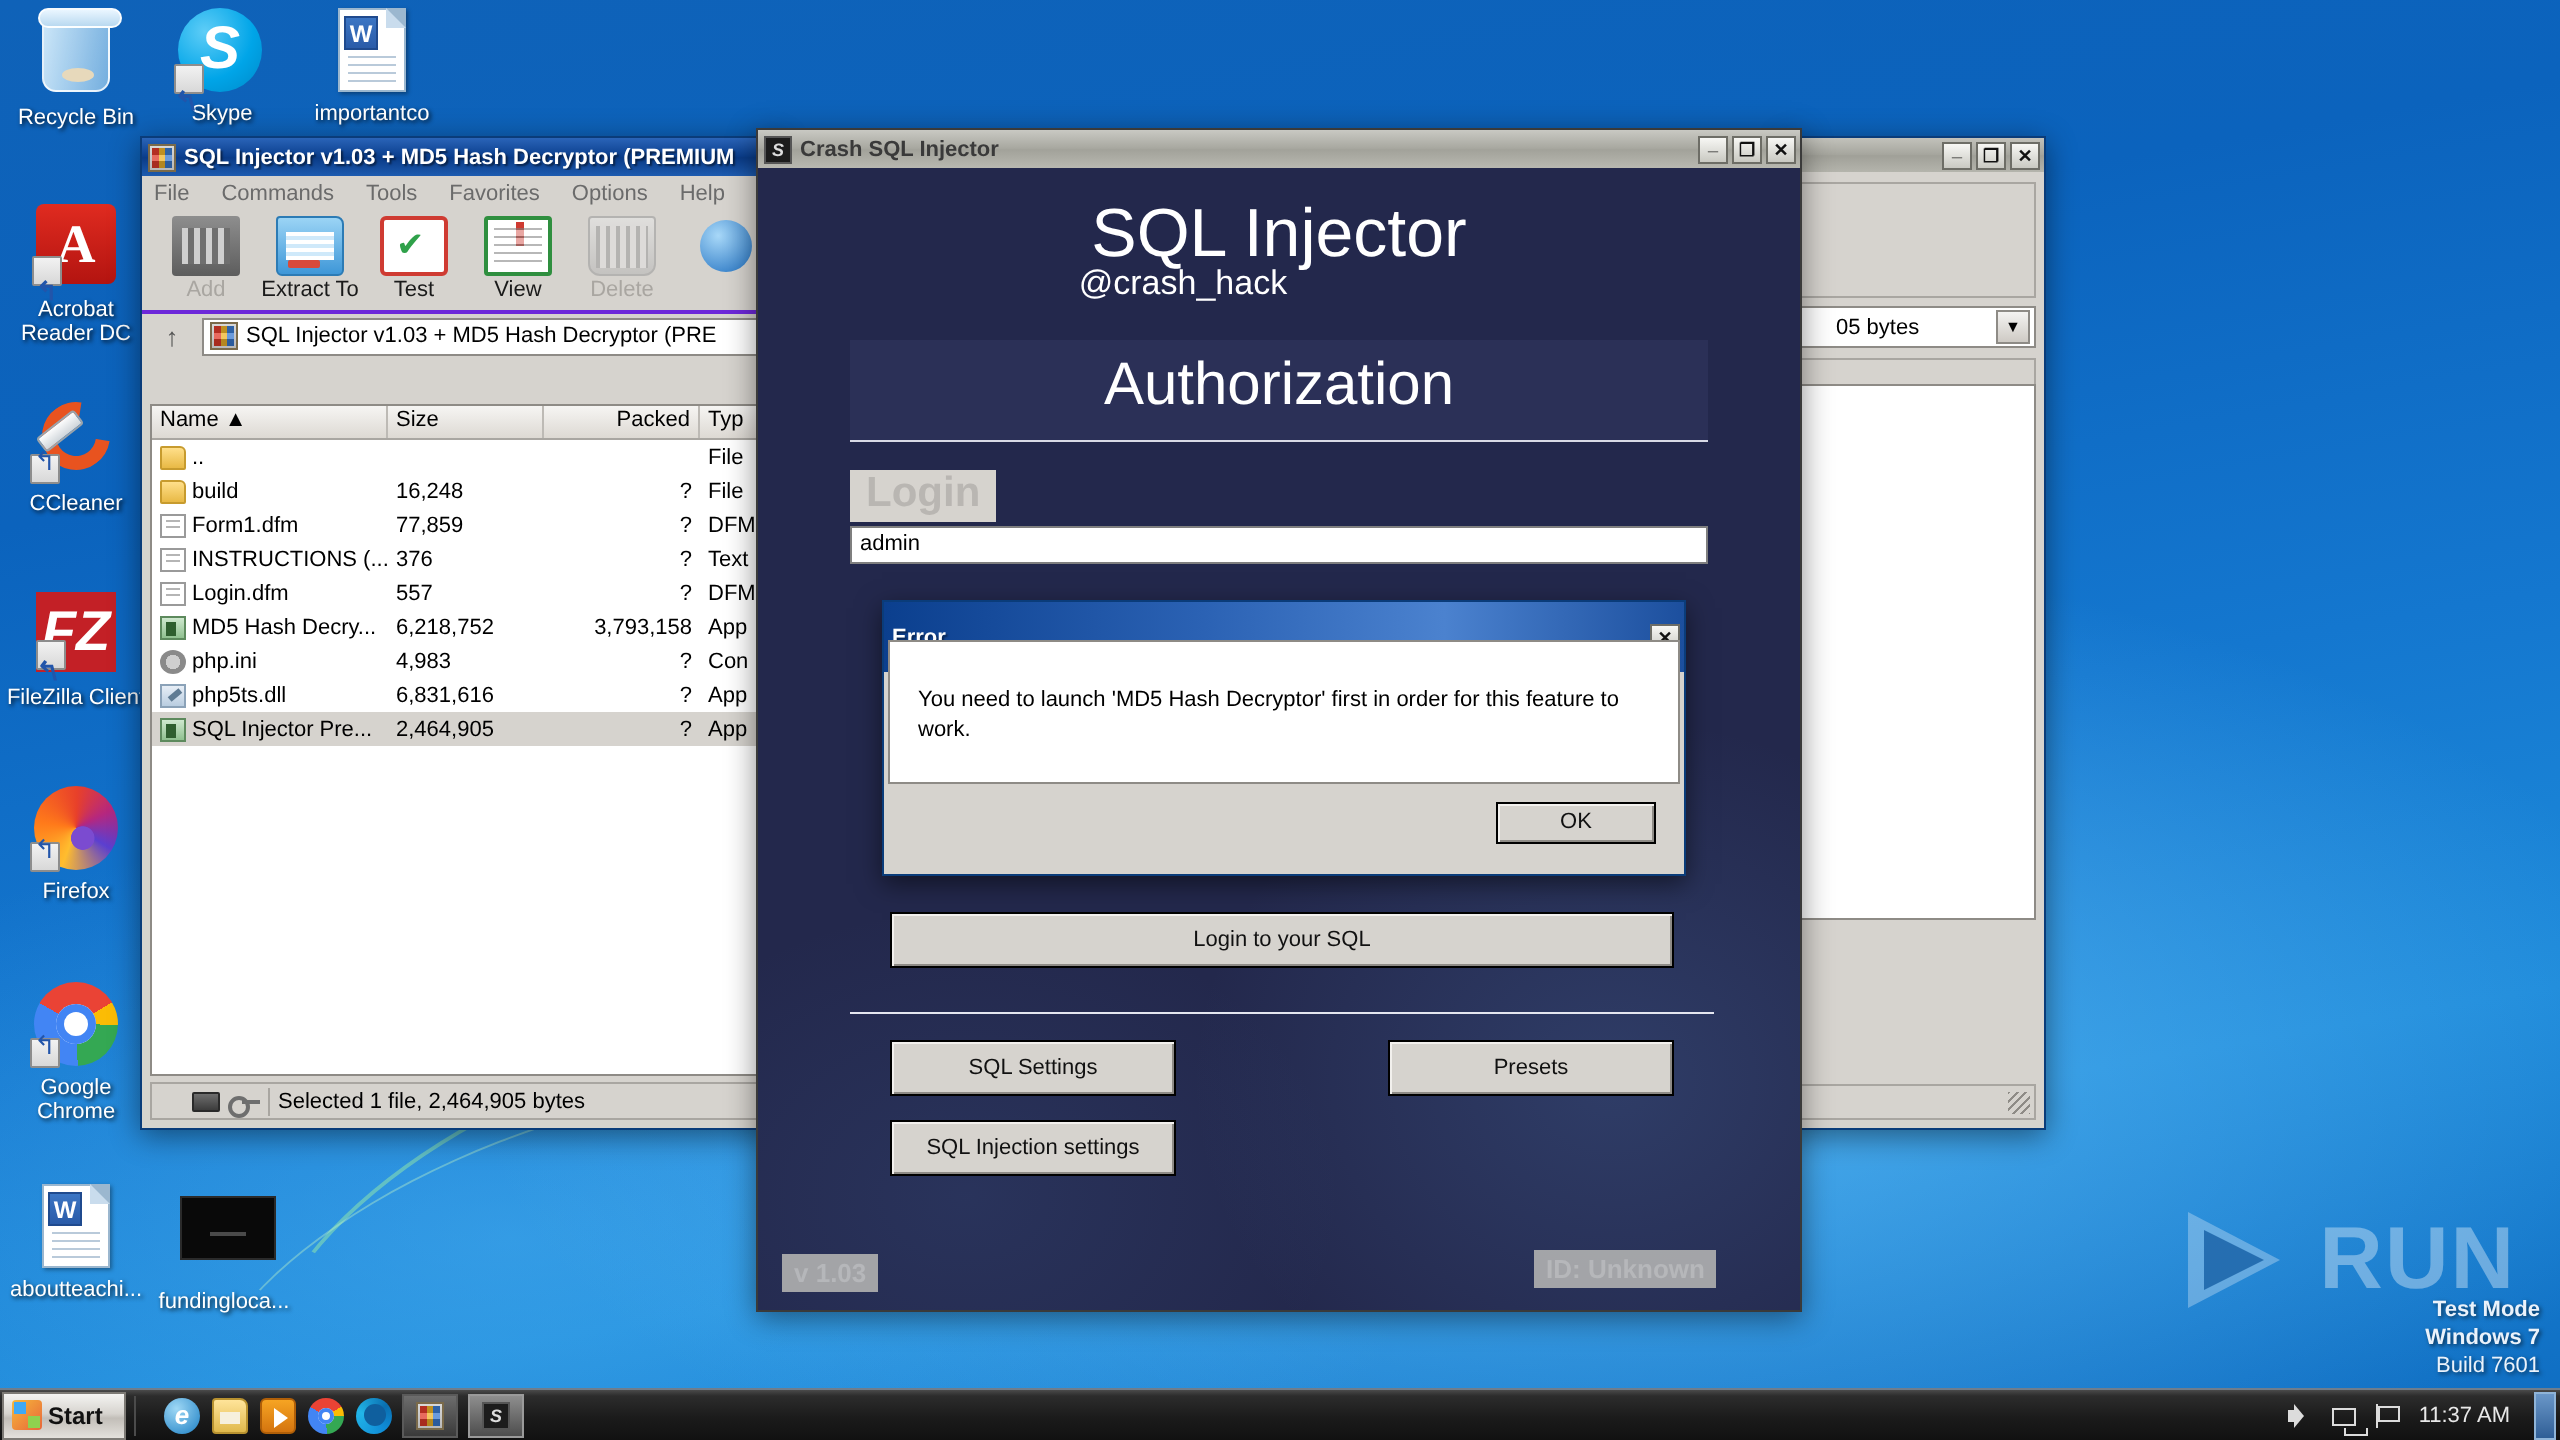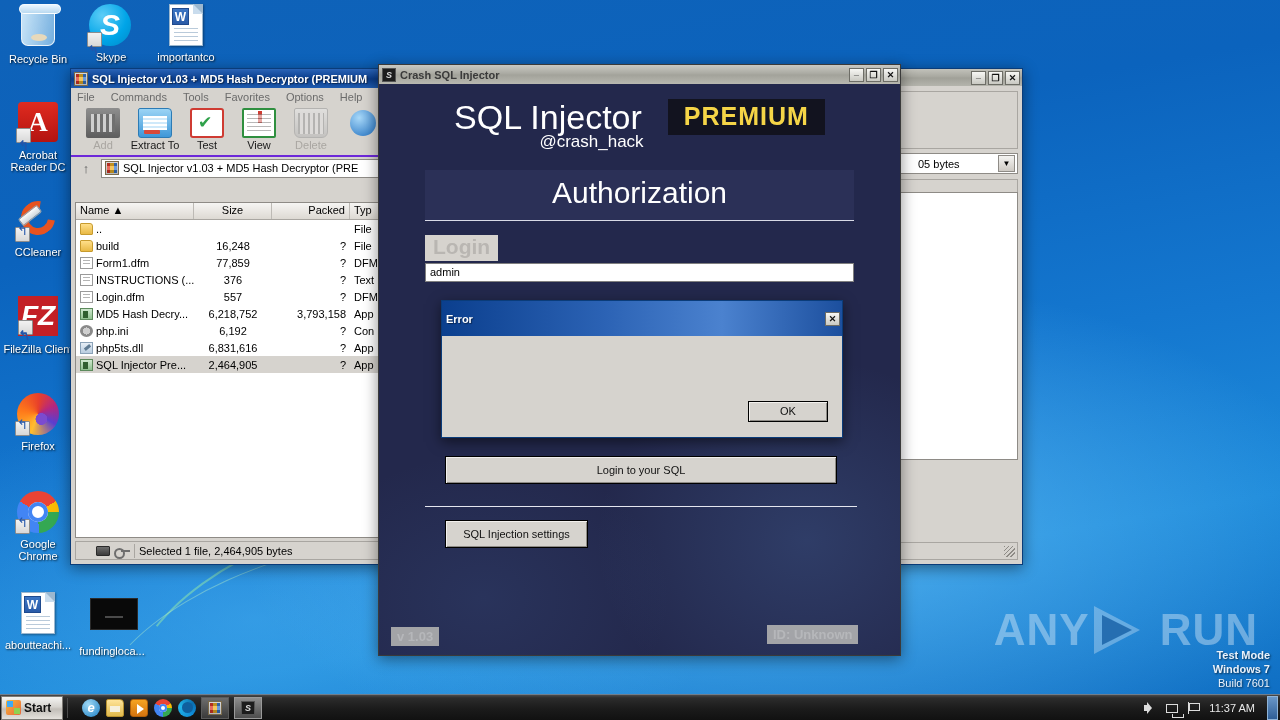--- a/index.html
+++ b/index.html
@@ -170,21 +170,21 @@
   .rar-addr { height:22px; background:#d6d3ce; display:flex; align-items:center; gap:4px; padding:2px 4px; }
   .up-btn { width:22px;height:19px;background:#d6d3ce;border:1px solid #d6d3ce;
     text-align:center;line-height:18px;font-size:13px;color:#555;cursor:pointer;}
   .addr-box { flex:1; height:19px; background:#fff; border:1px solid #8e8b86;
     display:flex; align-items:center; gap:4px; padding:0 3px; overflow:hidden; white-space:nowrap; font-size:11px;}
   .rar-list { position:absolute; left:4px; right:4px; top:133px; bottom:26px;
     background:#fff; border:1px solid #8e8b86; overflow:hidden; }
   .lhead { display:flex; height:17px; background:linear-gradient(#f6f5f3,#ddd9d3);
     border-bottom:1px solid #a9a6a1; font-size:11px; }
   .lhead div { border-right:1px solid #bdbab5; padding:1px 4px; overflow:hidden; white-space:nowrap; }
-  .c-name{width:118px;} .c-size{width:78px;text-align:center;} .c-packed{width:78px;text-align:right;} .c-type{flex:1;}
+  .c-name{width:118px;} .c-size{width:78px;text-align:left;} .c-packed{width:78px;text-align:right;} .c-type{flex:1;}
   .lrow { display:flex; height:17px; font-size:11px; align-items:center; }
   .lrow.sel { background:#d6d3ce; }
   .lrow > div { padding:0 4px; overflow:hidden; white-space:nowrap; }
   .lrow .c-name{display:flex;align-items:center;gap:3px;}
   .fi{width:13px;height:12px;flex:0 0 13px;position:relative;}
   .fi-folder{background:linear-gradient(#ffdf8a,#e8b945);border:1px solid #c79b2e;border-radius:1px 3px 1px 1px;}
   .fi-doc{background:#fff;border:1px solid #9a9a9a;}
   .fi-doc::after{content:"";position:absolute;left:2px;top:2px;right:2px;bottom:2px;
     background:repeating-linear-gradient(#b5b5b5 0 1px,#fff 1px 3px);}
   .fi-app{background:linear-gradient(#cfe8cf,#8fc08f);border:1px solid #5d8a5d;}
@@ -554,21 +554,21 @@
         </div>
       <div class="c-size">6,218,752</div>
       <div class="c-packed">3,793,158</div>
       <div class="c-type">App</div>
     </div>
     <div class="lrow">
       <div class="c-name">
           <span class="fi fi-cfg"></span>
           <span>php.ini</span>
         </div>
-      <div class="c-size">6,192</div>
+      <div class="c-size">4,983</div>
       <div class="c-packed">?</div>
       <div class="c-type">Con</div>
     </div>
     <div class="lrow">
       <div class="c-name">
           <span class="fi fi-dll"></span>
           <span>php5ts.dll</span>
         </div>
       <div class="c-size">6,831,616</div>
       <div class="c-packed">?</div>
@@ -601,62 +601,65 @@
       <span class="wbtn min"></span>
       <span class="wbtn">❐</span>
       <span class="wbtn">✕</span>
     </span>
   </div>
 
   <div class="sql-body">
     <div class="brand">
       <div class="brand-row">
         <span class="brand-title">SQL Injector</span>
-        <span class="premium">PREMIUM</span>
       </div>
       <div class="brand-sub">@crash_hack</div>
     </div>
 
     <div class="auth-bar">
       <div class="t">Authorization</div>
     </div>
     <div class="hr-line"></div>
 
     <div class="login-wrap">
       <span class="login-lbl">Login</span>
       <div class="login-input">admin</div>
     </div>
   </div>
 
   <div class="btn btn-login" style="position:absolute;left:66px;top:391px;width:392px;height:28px;line-height:26px;">Login to your SQL</div>
 
   <div style="position:absolute;left:46px;top:441px;width:432px;height:1px;background:#e4e6ef;"></div>
 
   <div style="position:absolute;left:66px;top:455px;width:392px;">
+    <div class="bg-row">
+      <span class="btn btn-sm">SQL Settings</span>
+      <span class="btn btn-sm">Presets</span>
+    </div>
     <div class="bg-row">
       <span class="btn btn-sm">SQL Injection settings</span>
     </div>
   </div>
 
   <div class="footer-tag" style="position:absolute;left:12px;top:562px;">v 1.03</div>
   <div class="footer-tag" style="position:absolute;left:388px;top:560px;">ID: Unknown</div>
 </div>
 
 <div id="errdlg">
   <div class="etbar">
     <span class="ttl">Error</span>
     <span class="wbtn">✕</span>
   </div>
+  <div class="err-body">You need to launch 'MD5 Hash Decryptor' first in order for this feature to work.</div>
   <div class="err-foot">
     <span class="btn btn-ok">OK</span>
   </div>
 </div>
 
 <div id="anyrun">
-  <span>ANY</span>
   <span class="play"></span>
   <span>RUN</span>
 </div>
 
 <div id="testmode">
   <div class="b">Test Mode</div>
   <div class="b">Windows 7</div>
   <div>Build 7601</div>
 </div>
 

